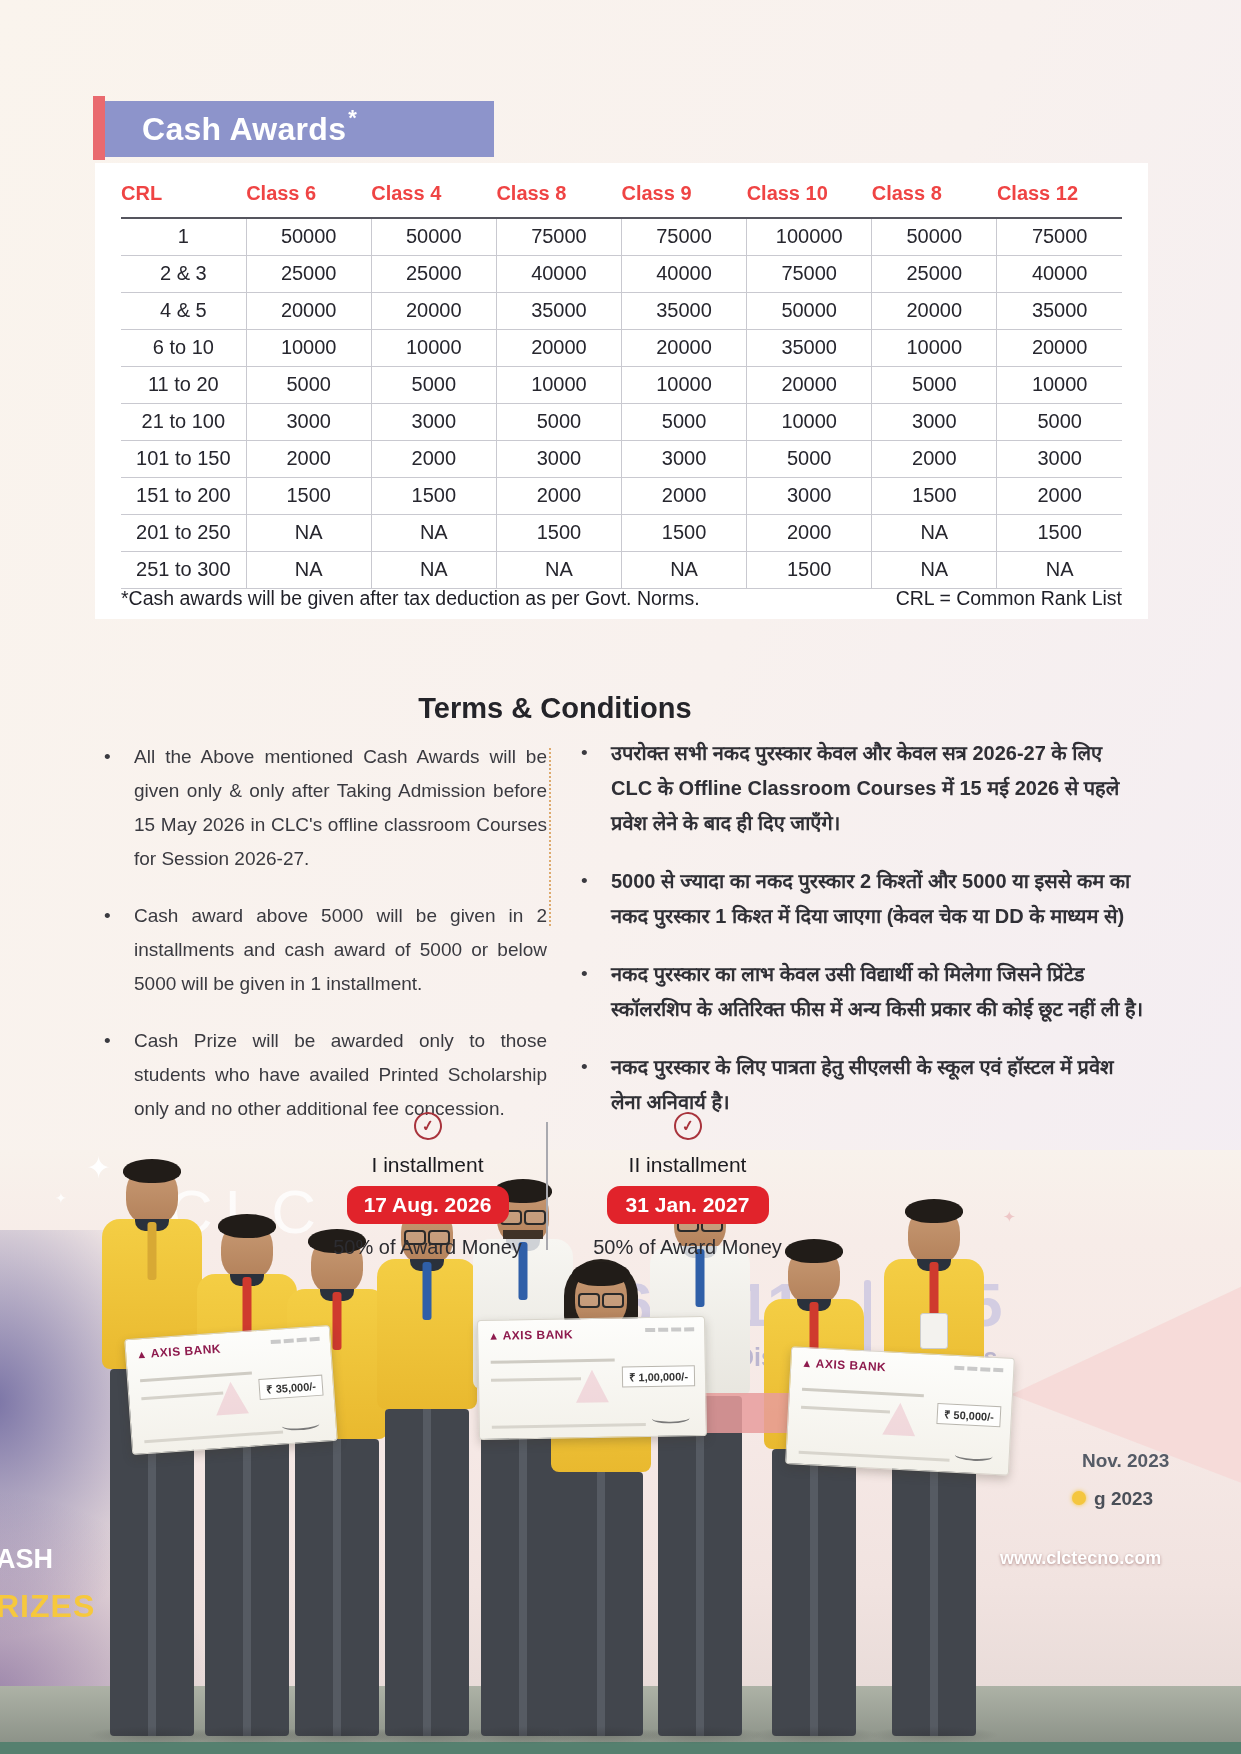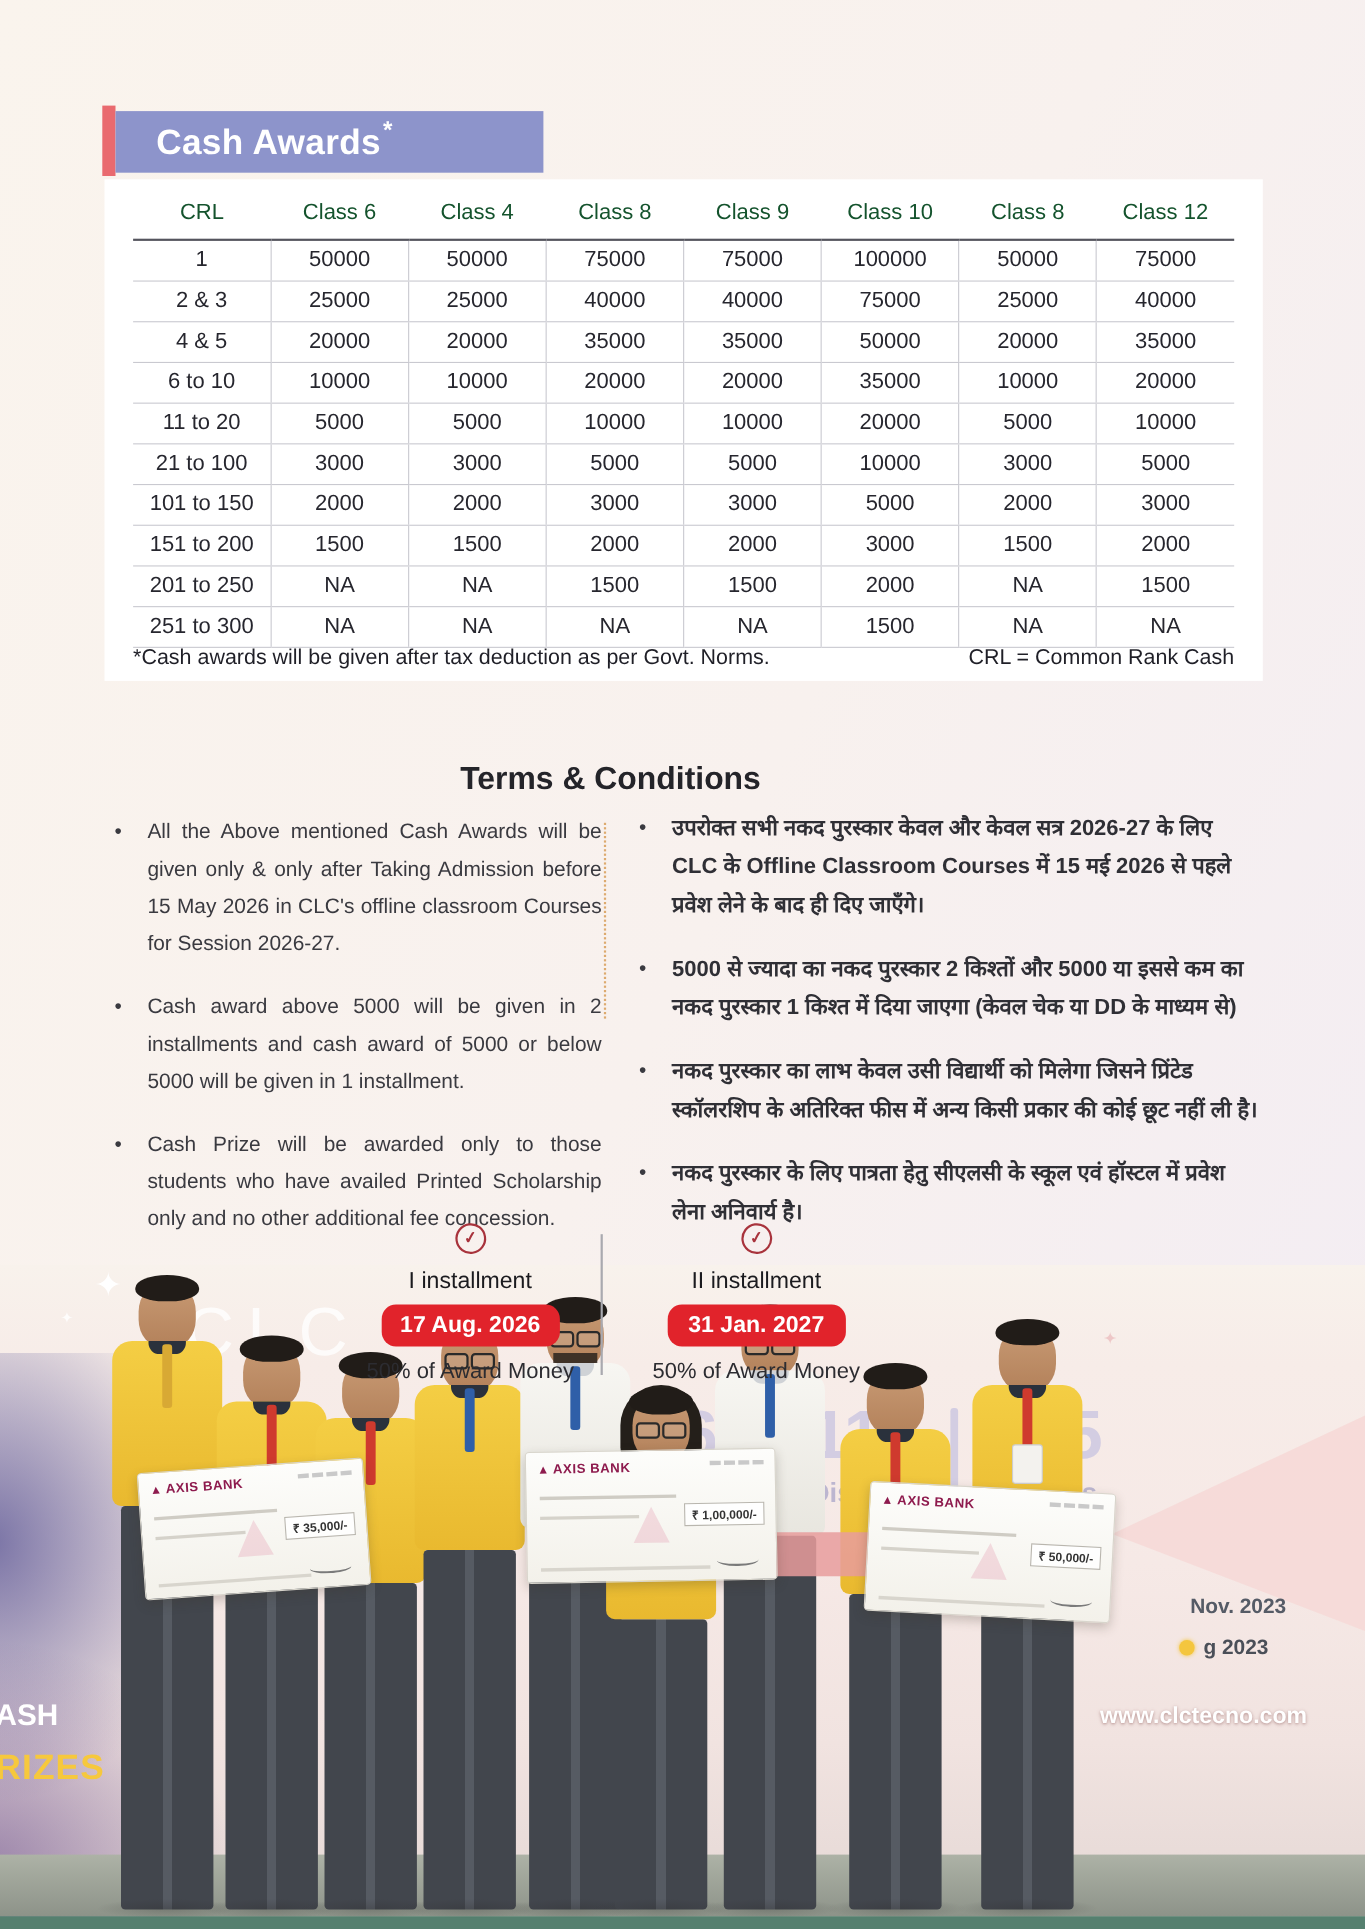--- a/index.html
+++ b/index.html
@@ -11,21 +11,21 @@
   
   .title-accent{position:absolute;left:93px;top:96px;width:12px;height:64px;background:#e96a6f;}
   .title-box{position:absolute;left:105px;top:101px;width:352px;height:56px;background:#8d94cb;
     color:#fff;display:flex;align-items:flex-start;padding-left:37px;}
   .title-text{font-size:32px;font-weight:bold;line-height:56px;letter-spacing:.3px;}
   .title-star{font-size:22px;font-weight:bold;margin-top:4px;margin-left:2px;}
 
   
   .table-card{position:absolute;left:95px;top:163px;width:1053px;height:456px;background:#fff;}
   .award-table{position:absolute;left:26px;top:8px;width:1001px;border-collapse:collapse;table-layout:fixed;}
-  .award-table th{font-size:20px;font-weight:normal;color:#14532d;text-align:center;padding:11px 0 12px;
+  .award-table th{font-size:20px;font-weight:bold;color:#ef4444;text-align:left;padding:11px 0 12px;
     border-bottom:2px solid #55555e;}
   .award-table td{font-size:20px;color:#26262e;text-align:center;padding:6px 0 7px;
     border-bottom:1px solid #c9c9d0;border-left:1px solid #c9c9d0;}
   .award-table td:first-child{border-left:none;}
   .foot{position:absolute;left:26px;right:26px;top:424px;display:flex;justify-content:space-between;
     font-size:19.5px;color:#1f1f27;}
 
   
   .terms-heading{position:absolute;left:0;top:692px;width:1110px;text-align:center;
     font-size:29px;font-weight:bold;color:#242429;}
@@ -122,21 +122,21 @@
     background:linear-gradient(180deg,#adb2a6,#8d9389);}
   .floor-strip{position:absolute;left:0;bottom:0;width:100%;height:12px;background:#55806f;z-index:1;}
   .floor-yellow{position:absolute;left:280px;bottom:2px;width:280px;height:9px;background:#e8c23e;opacity:.8;z-index:1;}
   .ash{position:absolute;left:-4px;top:394px;font-size:27px;font-weight:bold;color:#fff;z-index:5;}
   .rizes{position:absolute;left:-4px;top:438px;font-size:32px;font-weight:bold;color:#f6c83d;
     letter-spacing:1px;z-index:5;}
   .date1{position:absolute;left:1082px;top:300px;font-size:19px;font-weight:bold;color:#555b66;z-index:5;}
   .bulb{position:absolute;left:1072px;top:341px;width:14px;height:14px;background:#f4c63e;
     border-radius:50%;z-index:5;box-shadow:0 0 4px #f4c63e;}
   .date2{position:absolute;left:1094px;top:338px;font-size:19px;font-weight:bold;color:#4a4f58;z-index:5;}
-  .website{position:absolute;left:1000px;top:398px;font-size:21px;font-weight:bold;color:#fff;
+  .website{position:absolute;left:1000px;top:398px;font-size:18px;font-weight:bold;color:#fff;
     text-shadow:0 1px 3px rgba(120,60,60,.55);z-index:5;}
 </style>
 </head>
 <body>
 
 <div class="page">
 
   <div class="title-accent"></div>
   <div class="title-box">
     <span class="title-text">Cash Awards</span>
@@ -255,21 +255,21 @@
             <td>NA</td>
             <td>NA</td>
             <td>1500</td>
             <td>NA</td>
             <td>NA</td>
           </tr>
         </tbody>
     </table>
     <div class="foot">
       <span>*Cash awards will be given after tax deduction as per Govt. Norms.</span>
-      <span>CRL = Common Rank Cash</span>
+      <span>CRL = Common Rank List</span>
     </div>
   </div>
 
   <div class="terms-heading">Terms &amp; Conditions</div>
   <div class="terms-col terms-en" id="terms-en">
       <div class="bullet">
         <span class="dot">•</span>
         <span class="b-txt">All the Above mentioned Cash Awards will be given only &amp; only after Taking Admission before 15 May 2026 in CLC's offline classroom Courses for Session 2026-27.</span>
       </div>
       <div class="bullet">

